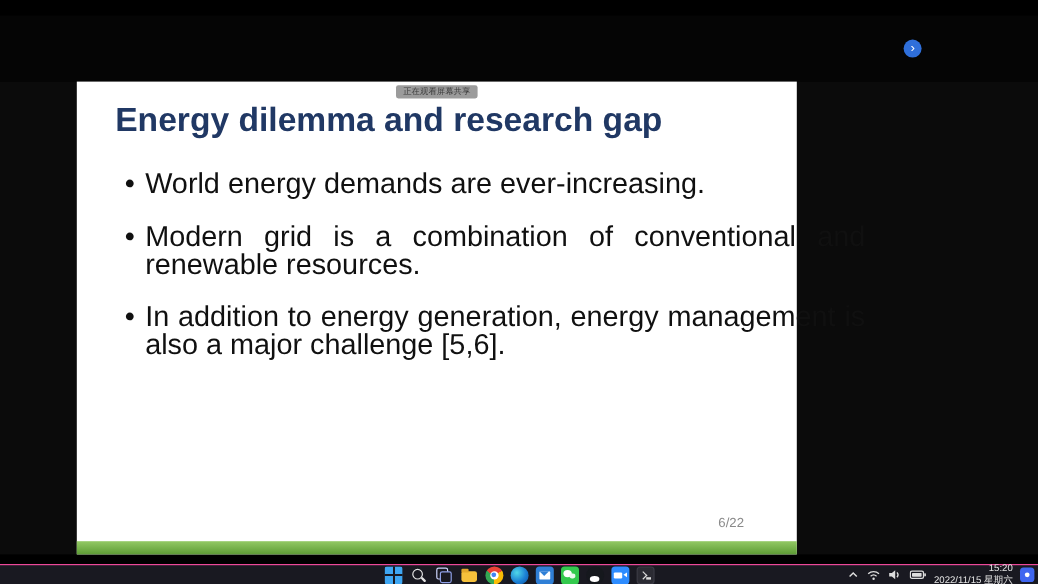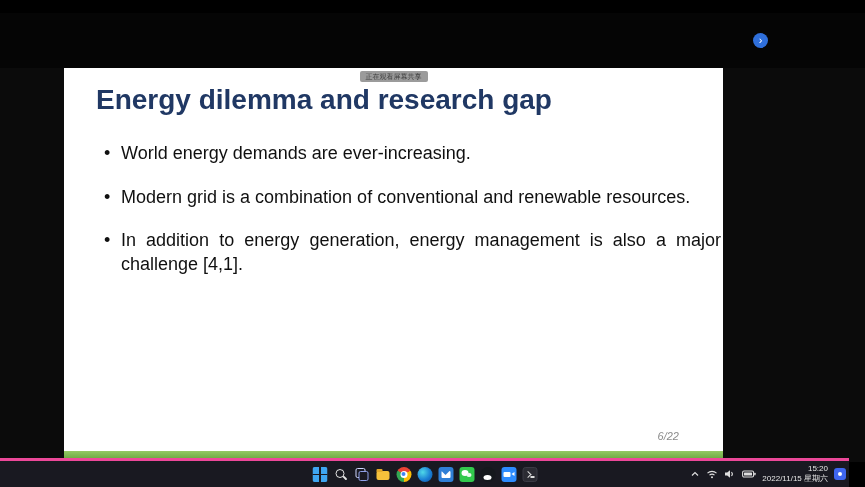--- a/index.html
+++ b/index.html
@@ -57,37 +57,37 @@
   .p5 .head::before { width:15px; height:9px; top:-3px; left:-1.5px; }
   .p5 .torso { width:30px; height:16px; margin-left:-24px; bottom:-4px; }
   .p6 { --skin:#c79b72; --hair:#14120f; --coat:#23262e; --shirt:#f4f4f4; }
 
   .next-btn { align-self:center; margin-left:7px; width:15px; height:15px; border:none; border-radius:50%;
               background:#2f6fdb; color:#fff; font-size:11px; line-height:13px; text-align:center;
               padding:0; cursor:pointer; flex:0 0 auto; }
 
   
   .stage { position:absolute; top:68px; left:0; right:0; bottom:25px; background:#0b0b0b; }
-  .slide { position:absolute; left:64px; top:0; width:659px; height:394px; background:#fff; }
+  .slide { position:absolute; left:64px; top:0; width:600px; height:394px; background:#fff; }
   .share-banner { position:absolute; top:3px; left:50%; transform:translateX(-50%);
                   background:#9b9b9b; color:#3c3c3c; font-size:7px; line-height:11px;
                   padding:0 6px; border-radius:2px; white-space:nowrap; }
   .slide-title { position:absolute; top:16px; left:32px; font-size:28px; font-weight:bold;
                  color:#203864; letter-spacing:0; }
   .bullets { position:absolute; top:74px; left:40px; width:617px; list-style:none; }
-  .bullets li { position:relative; padding-left:17px; margin-bottom:20px; font-size:18px;
+  .bullets li { position:relative; padding-left:17px; margin-bottom:20px; font-size:24px;
                 line-height:23.5px; color:#101010; text-align:justify; }
   .bullets li::before { content:"•"; position:absolute; left:0; top:0; }
-  .pagenum { position:absolute; right:44px; bottom:20px; font-size:11px; color:#8a8a8a;font-style:italic; }
+  .pagenum { position:absolute; right:44px; bottom:20px; font-size:11px; color:#8a8a8a; }
   .green-bar { position:absolute; left:0; right:0; bottom:0; height:11px;
                background:linear-gradient(180deg,#93c964 0%,#5d9c35 100%); }
 
   
-  .taskbar { position:absolute; left:0; right:16px; bottom:0; height:29px; background:#191921;
-             border-top:3px solid #ec4899; }
+  .taskbar { position:absolute; left:0; right:0; bottom:0; height:17px; background:#191921;
+             border-top:1px solid #ec4899; }
   .tb-center { position:absolute; left:50%; top:0; bottom:0; transform:translateX(-50%);
                display:flex; align-items:center; gap:6px; }
   .tb-icon { width:15px; height:15px; border-radius:3px; position:relative; flex:0 0 auto; cursor:pointer; }
 
   .icon-start { border-radius:2px; background-color:#3ea6f2;
     background-image:linear-gradient(to right,transparent 44%,#191921 44% 56%,transparent 56%),
                      linear-gradient(to bottom,transparent 44%,#191921 44% 56%,transparent 56%); }
   .icon-search::before { content:""; position:absolute; width:7px; height:7px; border:1.5px solid #e4e4e4;
                          border-radius:50%; top:2px; left:2px; }
   .icon-search::after { content:""; position:absolute; width:5px; height:1.6px; background:#e4e4e4;
@@ -250,21 +250,21 @@
     <button class="next-btn">›</button>
   </div>
 
   <div class="stage">
     <div class="slide">
       <div class="share-banner">正在观看屏幕共享</div>
       <h1 class="slide-title">Energy dilemma and research gap</h1>
       <ul class="bullets">
         <li>World energy demands are ever-increasing.</li>
         <li>Modern grid is a combination of conventional and renewable resources.</li>
-        <li>In addition to energy generation, energy management is also a major challenge [4,1].</li>
+        <li>In addition to energy generation, energy management is also a major challenge [5,6].</li>
       </ul>
       <div class="pagenum">6/22</div>
       <div class="green-bar"></div>
     </div>
   </div>
 
   <div class="taskbar">
     <div class="tb-center">
       <div class="tb-icon icon-start"></div>
       <div class="tb-icon icon-search"></div>

